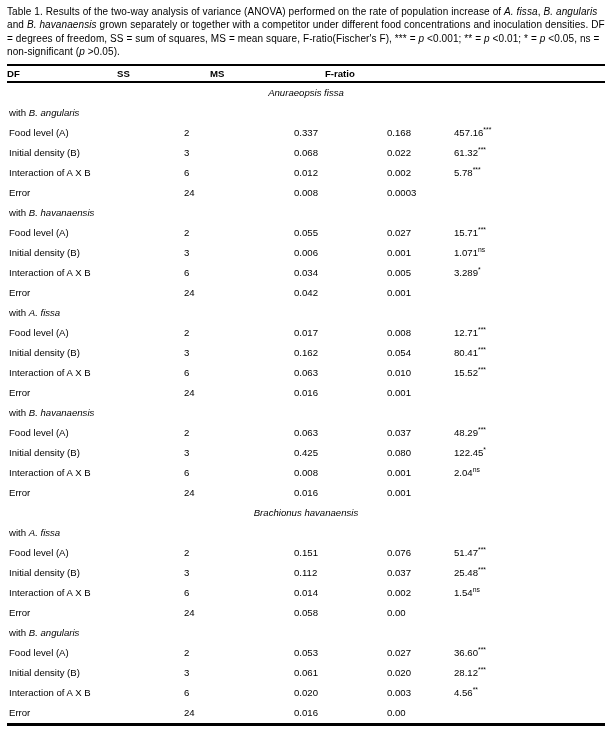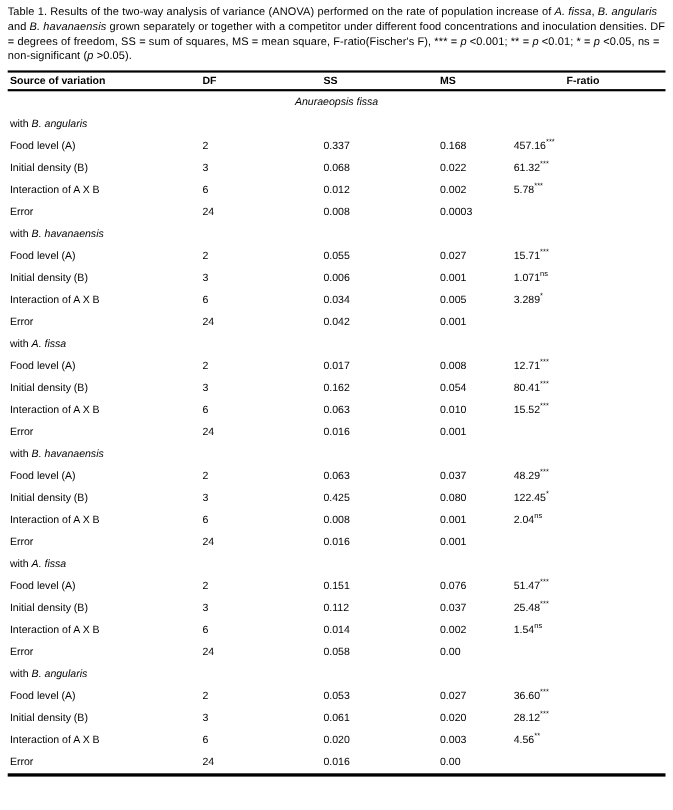--- a/index.html
+++ b/index.html
@@ -34,42 +34,41 @@
   .row {
     display: flex;
     align-items: center;
     font-size: 9.6px;
     height: 20px;
   }
   .c { white-space: nowrap; overflow: visible; }
   .c1 { width: 177px; padding-left: 2px; }
   .c2 { width: 110px; }
   .c3 { width: 93px; }
-  .c4 { width: 67px; margin-left: 13px; }
+  .c4 { width: 67px; }
   .c5 { flex: 1; }
   .header-row .c5 { padding-left: 48px; }
   .species-row { justify-content: center; }
   .species-name { font-style: italic; text-align: right; }
   .table-bottom { border-bottom: 3px solid #000; }
   sup {
     font-size: 6.8px;
     vertical-align: super;
     line-height: 0;
   }
 </style>
 </head>
 <body>
 
 <div class="page">
 
   <p class="caption"><span>Table 1. Results of the two-way analysis of variance (ANOVA) performed on the rate of population increase of </span><span class="it">A. fissa</span><span>, </span><span class="it">B. angularis</span><span> and </span><span class="it">B. havanaensis</span><span> grown separately or together with a competitor under different food concentrations and inoculation densities. DF = degrees of freedom, SS = sum of squares, MS = mean square, F-ratio(Fischer's F), *** = </span><span class="it">p</span><span> &lt;0.001; ** = </span><span class="it">p</span><span> &lt;0.01; * = </span><span class="it">p</span><span> &lt;0.05, ns = non-significant (</span><span class="it">p</span><span> &gt;0.05).</span></p>
 
   <div class="anova-table">
     <div class="header-row">
-      <div class="c c1">Source of variation</div>
       <div class="c c2">DF</div>
       <div class="c c3">SS</div>
       <div class="c c4">MS</div>
       <div class="c c5">F-ratio</div>
     </div>
     <div class="table-bottom">
         <div class="row species-row">
           <span class="species-name">Anuraeopsis fissa</span>
         </div>
         <div class="row group-row">
@@ -189,20 +188,23 @@
           <div class="c c4">0.001</div>
           <div class="c c5">2.04<sup>ns</sup></div>
         </div>
         <div class="row data-row">
           <div class="c c1">Error</div>
           <div class="c c2">24</div>
           <div class="c c3">0.016</div>
           <div class="c c4">0.001</div>
           <div class="c c5"></div>
         </div>
+        <div class="row species-row">
+          <span class="species-name">Brachionus havanaensis</span>
+        </div>
         <div class="row group-row">
           <div class="c c1"><span>with </span><span class="it">A. fissa</span></div>
         </div>
         <div class="row data-row">
           <div class="c c1">Food level (A)</div>
           <div class="c c2">2</div>
           <div class="c c3">0.151</div>
           <div class="c c4">0.076</div>
           <div class="c c5">51.47<sup>***</sup></div>
         </div>

